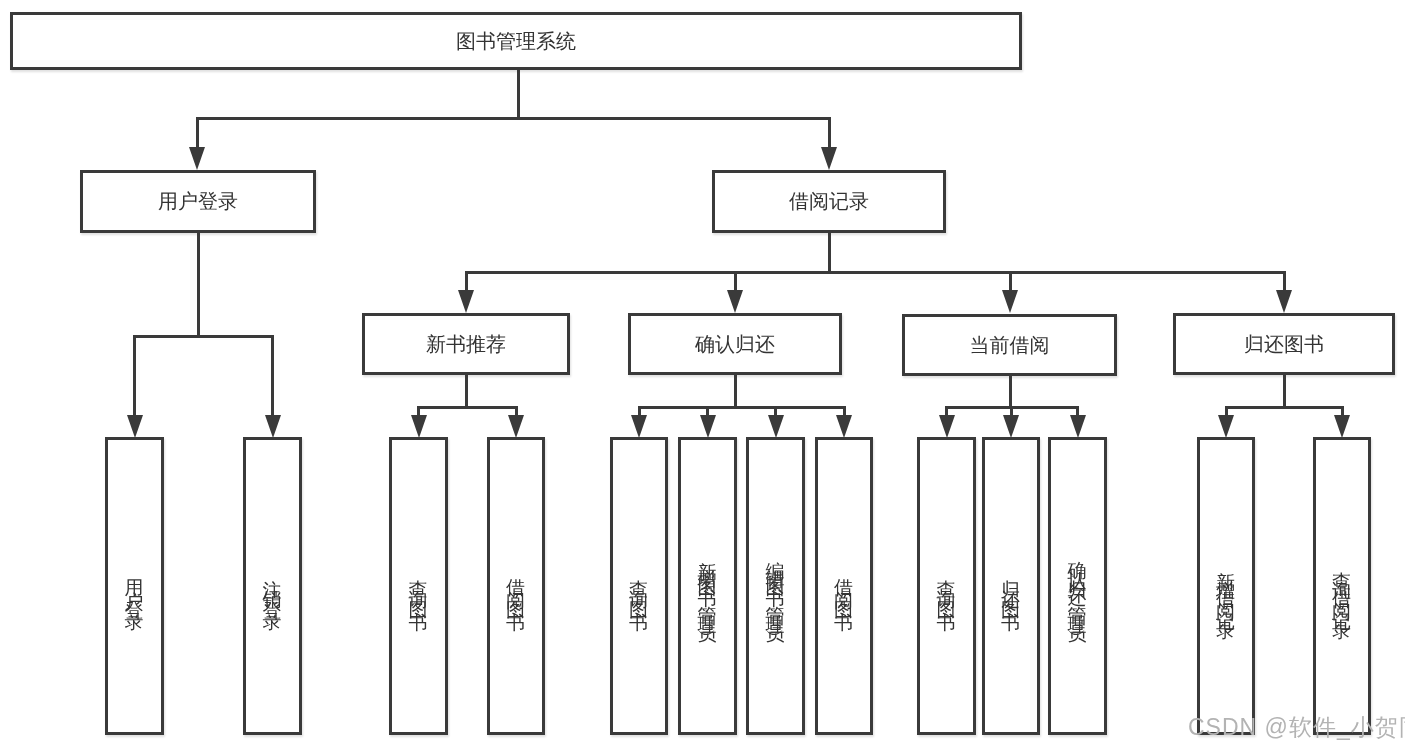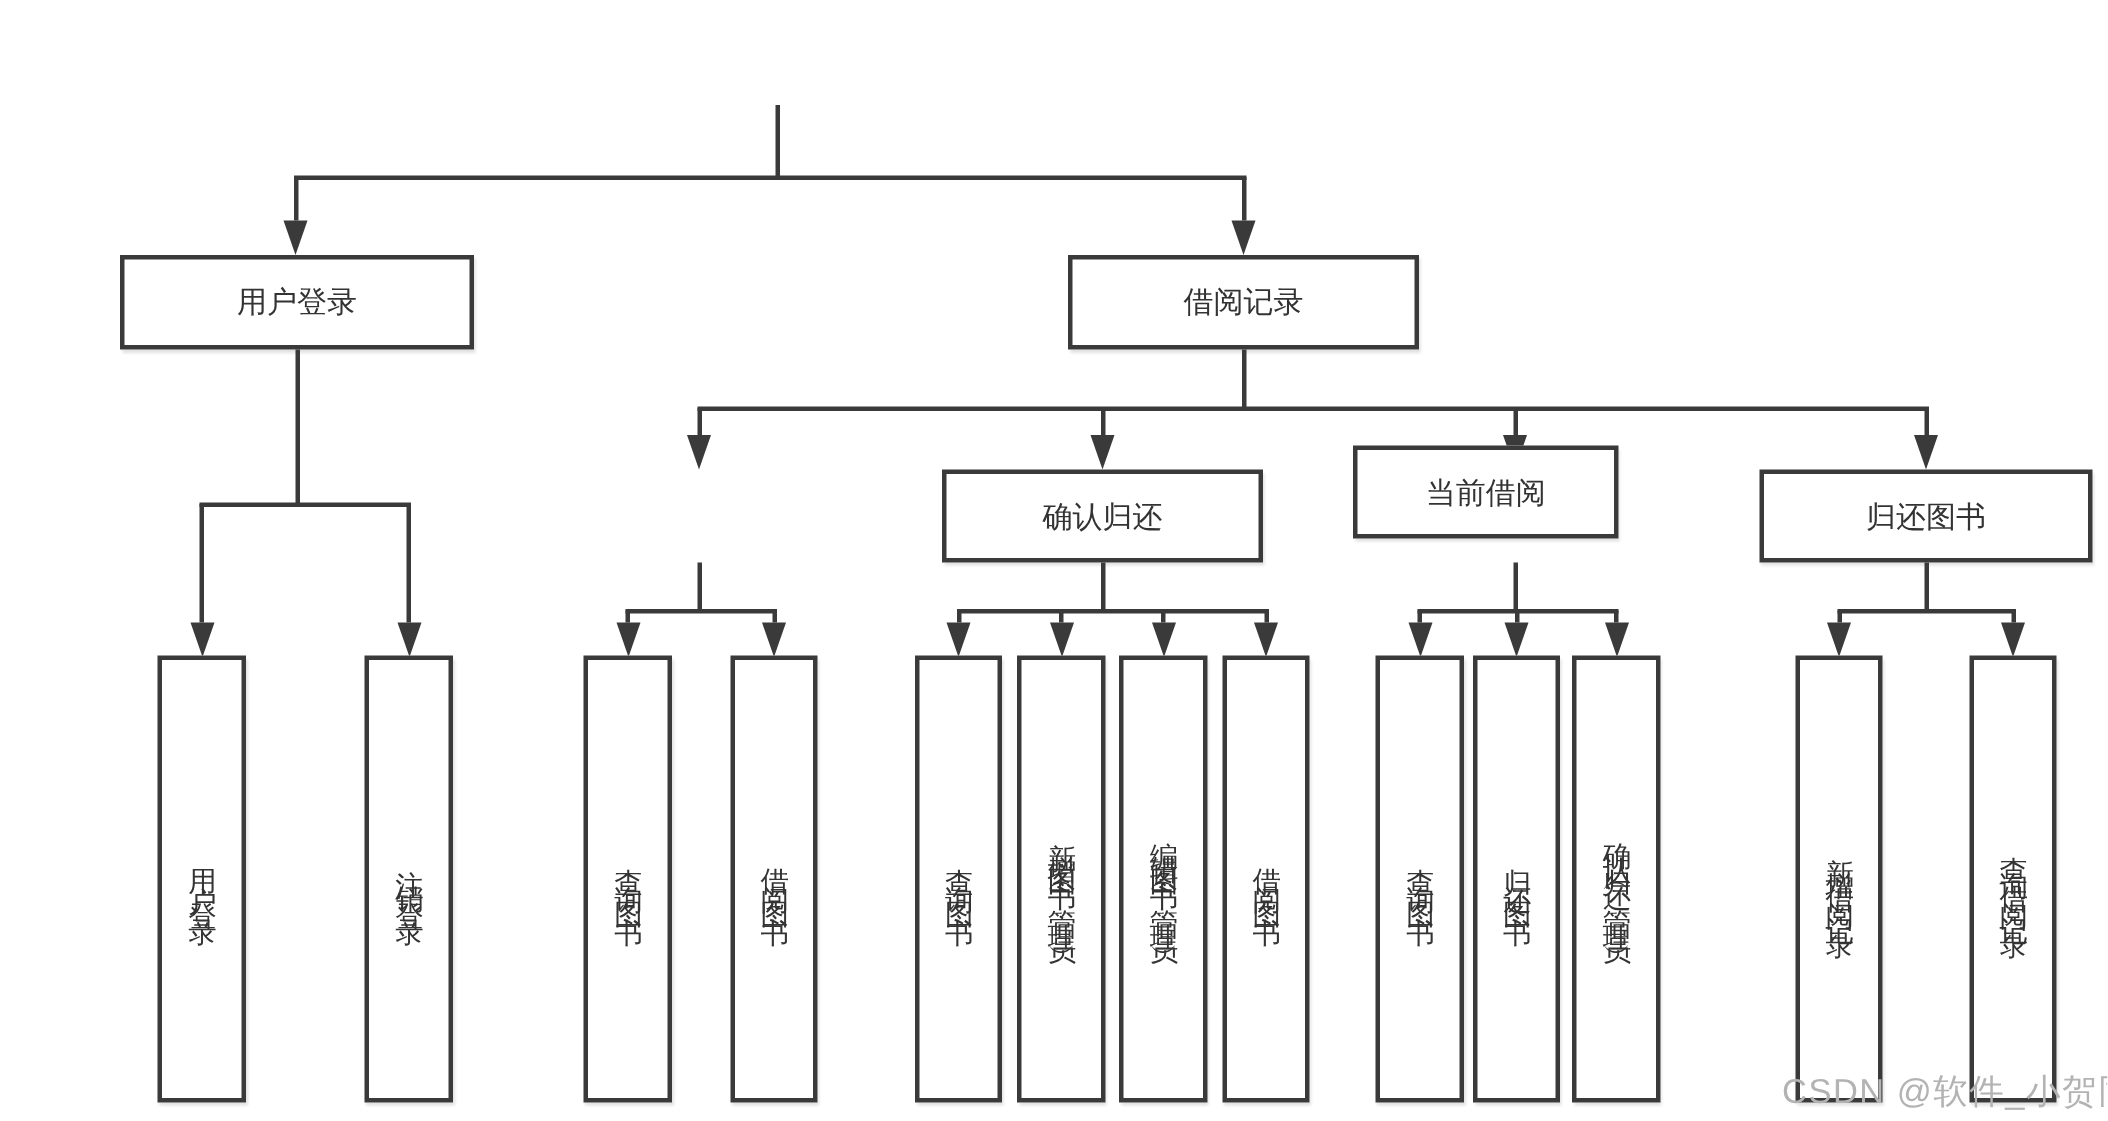--- a/index.html
+++ b/index.html
@@ -32,20 +32,23 @@
     position:absolute; left:1188px; top:712px;
     font-size:23px; color:var(--watermark,#b3b3b3);
     white-space:nowrap; z-index:5; letter-spacing:1px;
   }
 </style>
 </head>
 <body>
 
 <div class="canvas">
 
+  <div class="box" style="left:10px; top:12px; width:1012px; height:58px;">
+    <span>图书管理系统</span>
+  </div>
 
   <div class="vline" style="left:516.5px; top:70px; height:48px;"></div>
   <div class="hline" style="left:195.5px; top:116.5px; width:635px;"></div>
   <div class="vline" style="left:195.5px; top:118px; height:29px;"></div>
   <div class="arrow" style="left:189px; top:147px;"></div>
   <div class="vline" style="left:827.5px; top:118px; height:29px;"></div>
   <div class="arrow" style="left:821px; top:147px;"></div>
 
   <div class="box" style="left:80px; top:170px; width:236px; height:63px;">
     <span>用户登录</span>
@@ -65,24 +68,27 @@
   <div class="hline" style="left:464.5px; top:270.5px; width:821px;"></div>
   <div class="vline" style="left:464.5px; top:272px; height:18px;"></div>
   <div class="arrow" style="left:458px; top:290px;"></div>
   <div class="vline" style="left:733.5px; top:272px; height:18px;"></div>
   <div class="arrow" style="left:727px; top:290px;"></div>
   <div class="vline" style="left:1008.5px; top:272px; height:18px;"></div>
   <div class="arrow" style="left:1002px; top:290px;"></div>
   <div class="vline" style="left:1282.5px; top:272px; height:18px;"></div>
   <div class="arrow" style="left:1276px; top:290px;"></div>
 
+  <div class="box" style="left:362px; top:313px; width:208px; height:62px;">
+    <span>新书推荐</span>
+  </div>
   <div class="box" style="left:628px; top:313px; width:214px; height:62px;">
     <span>确认归还</span>
   </div>
-  <div class="box" style="left:902px; top:297px; width:177px; height:62px;text-align:right;">
+  <div class="box" style="left:902px; top:314px; width:215px; height:62px;text-align:right;">
     <span>当前借阅</span>
   </div>
   <div class="box" style="left:1173px; top:313px; width:222px; height:62px;">
     <span>归还图书</span>
   </div>
 
   <div class="vline" style="left:464.5px; top:375px; height:32px;"></div>
   <div class="hline" style="left:417px; top:405.5px; width:100.5px;"></div>
   <div class="vline" style="left:417px; top:407px; height:8px;"></div>
   <div class="arrow" style="left:410.5px; top:415px;"></div>

